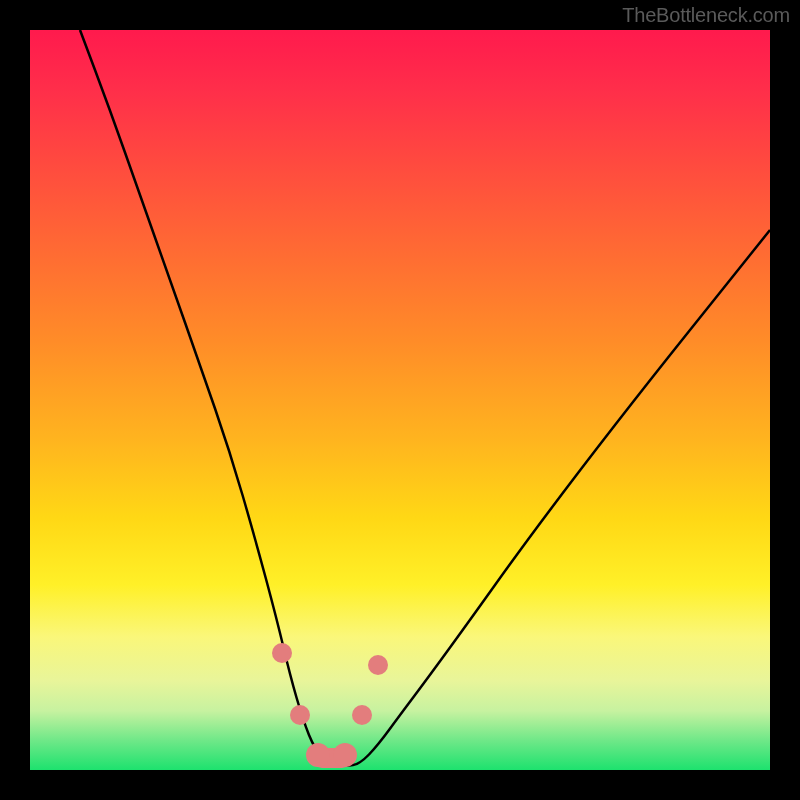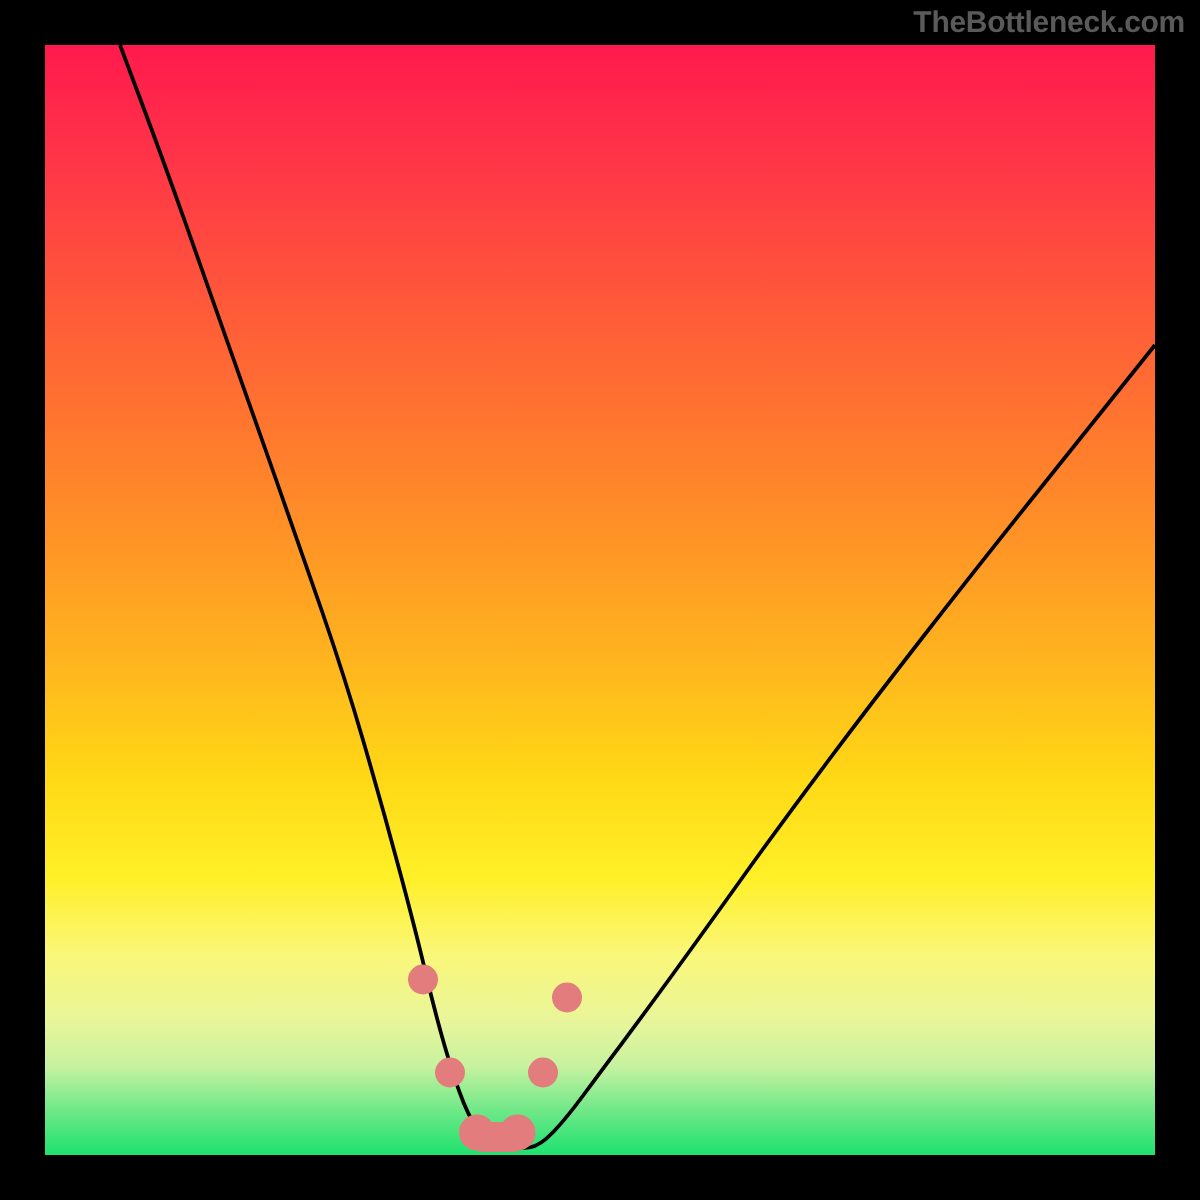--- a/index.html
+++ b/index.html
@@ -38,21 +38,21 @@
       #6fe888 96%,
       #1de26e 100%
     );
   }
   .watermark {
     position: absolute;
     top: 4px;
     right: 10px;
     color: #5a5a5a;
     font-size: 20px;
-    font-weight: 700;
+    font-weight: 400;
     letter-spacing: -0.2px;
   }
   svg.curve {
     position: absolute;
     left: 0; top: 0;
     width: 740px;
     height: 740px;
     overflow: visible;
   }
 </style>

